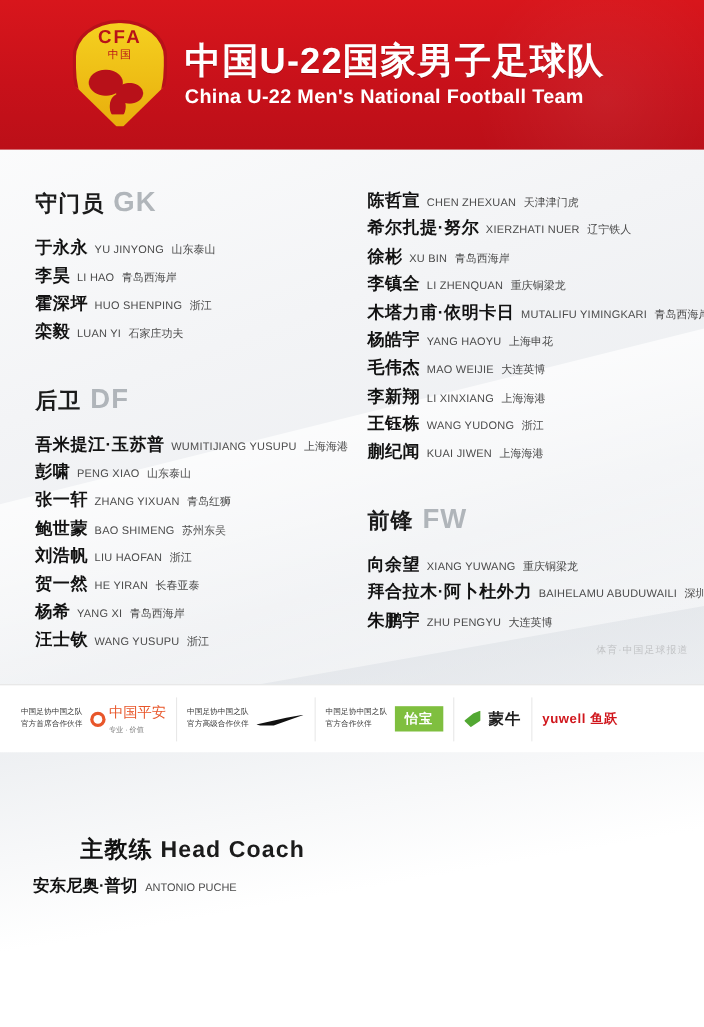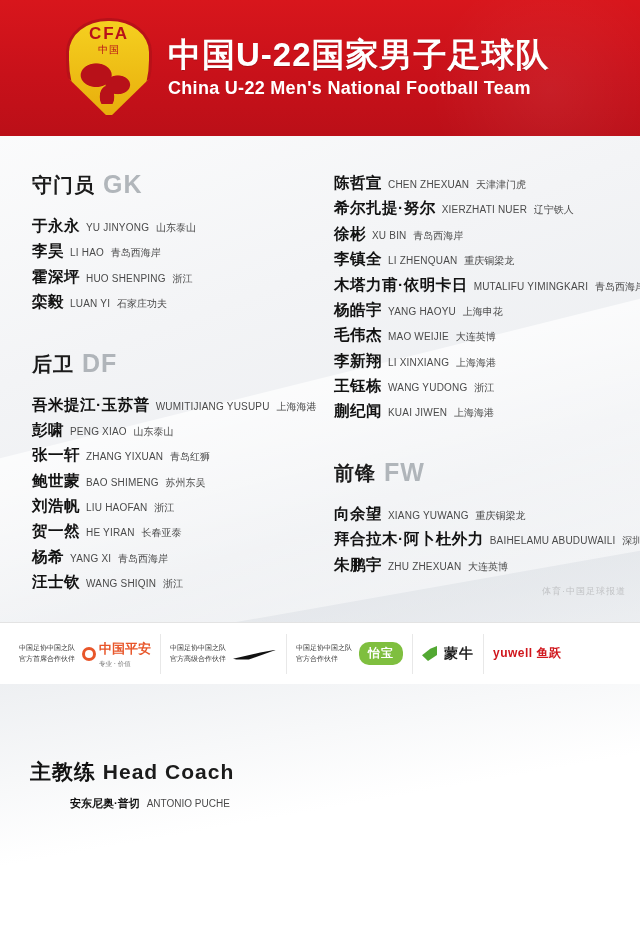--- a/index.html
+++ b/index.html
@@ -167,24 +167,25 @@
     left: 30px;
     top: 758px;
     width: 420px;
   }
   .coach-title {
     font-size: 21px;
     font-weight: bold;
     color: #121212;
     letter-spacing: 1px;
     margin-bottom: 10px;
+    margin-left: 43px;
   }
   .coach-title .en { color: #1b1b1b; }
   .coach-row { display: flex; align-items: baseline; gap: 7px; }
-  .coach-cn { font-size: 11px; font-weight: bold; color: #121212; margin-left: 40px; }
+  .coach-cn { font-size: 15px; font-weight: bold; color: #121212; }
   .coach-en { font-size: 10px; color: #4a4a4a; }
 
   
   .footer {
     position: absolute;
     left: 0; right: 0; bottom: 0;
     height: 62px;
     background: #ffffff;
     border-top: 1px solid #e3e3e3;
     display: flex;
@@ -211,36 +212,36 @@
     width: 14px; height: 14px;
     background: #e8562a;
     border-radius: 50%;
     position: relative;
   }
   .pingan-mark:after{
     content:"";
     position:absolute; left:3px; top:3px;
     width:8px;height:8px;background:#fff;border-radius:50%;
   }
-  .pingan-text { font-size: 13px; font-weight: bold; color: #e8562a; }
+  .pingan-text { font-size: 13px; font-weight: normal; color: #e8562a; }
   .pingan-sub { font-size: 6.5px; color: #7a7a7a; margin-top: 2px; }
   .nike-swoosh {
     width: 44px; height: 18px;
     position: relative;
   }
   .nike-swoosh:before{
     content:"";
     position:absolute; left:0; bottom:3px;
     width:44px; height:10px;
     background:#111;
     clip-path: polygon(0% 92%, 62% 30%, 100% 0%, 36% 100%, 8% 100%);
   }
   .yiyang {
     background:#7fbf3f; color:#fff; font-size:12px; font-weight:bold;
-    border-radius:10px; padding:3px 9px; letter-spacing:1px;
+    border-radius:0; padding:3px 9px; letter-spacing:1px;
   }
   .mengniu-leaf {
     width:15px;height:15px;background:#52a832;
     clip-path: polygon(100% 0%, 100% 60%, 40% 100%, 0% 62%, 55% 18%);
   }
   .mengniu-text{ font-size:14px;font-weight:bold;color:#1f1f1f;letter-spacing:1px;}
   .yuwell-text{ font-size:12px;font-weight:bold;color:#d0161c;letter-spacing:0.5px;}
   .watermark {
     position: absolute;
     right: 14px;
@@ -359,21 +360,21 @@
         <div class="player">
           <span class="p-cn">杨希</span>
           <span class="p-meta">
             <span class="pinyin">YANG XI</span>
             <span class="club">青岛西海岸</span>
           </span>
         </div>
         <div class="player">
           <span class="p-cn">汪士钦</span>
           <span class="p-meta">
-            <span class="pinyin">WANG SHIQIN</span>
+            <span class="pinyin">WANG YUSUPU</span>
             <span class="club">浙江</span>
           </span>
         </div>
       </div>
 
     </div>
 
     <div class="col col-right">
 
       <div class="group">
@@ -464,21 +465,21 @@
         <div class="player">
           <span class="p-cn">拜合拉木·阿卜杜外力</span>
           <span class="p-meta">
             <span class="pinyin">BAIHELAMU ABUDUWAILI</span>
             <span class="club">深圳新鹏城</span>
           </span>
         </div>
         <div class="player">
           <span class="p-cn">朱鹏宇</span>
           <span class="p-meta">
-            <span class="pinyin">ZHU ZHEXUAN</span>
+            <span class="pinyin">ZHU PENGYU</span>
             <span class="club">大连英博</span>
           </span>
         </div>
       </div>
 
     </div>
   </div>
 
   <div class="coach">
     <div class="coach-title">

